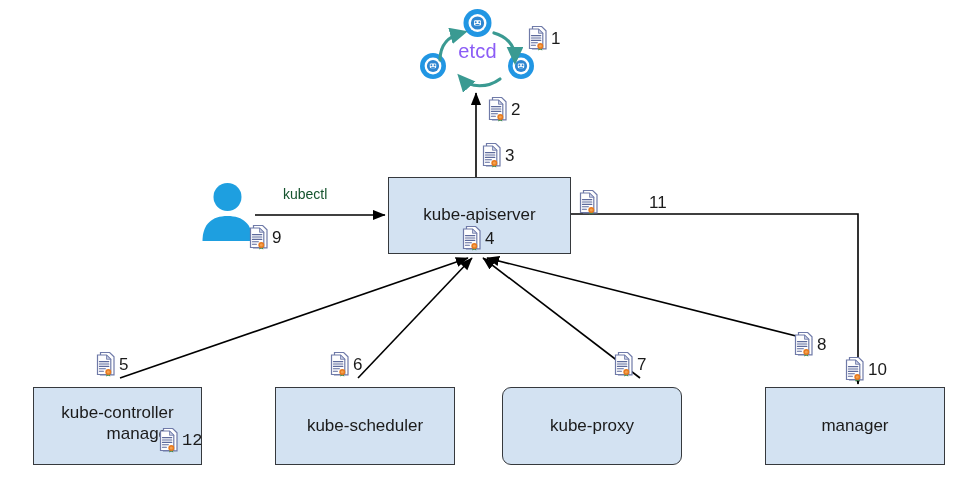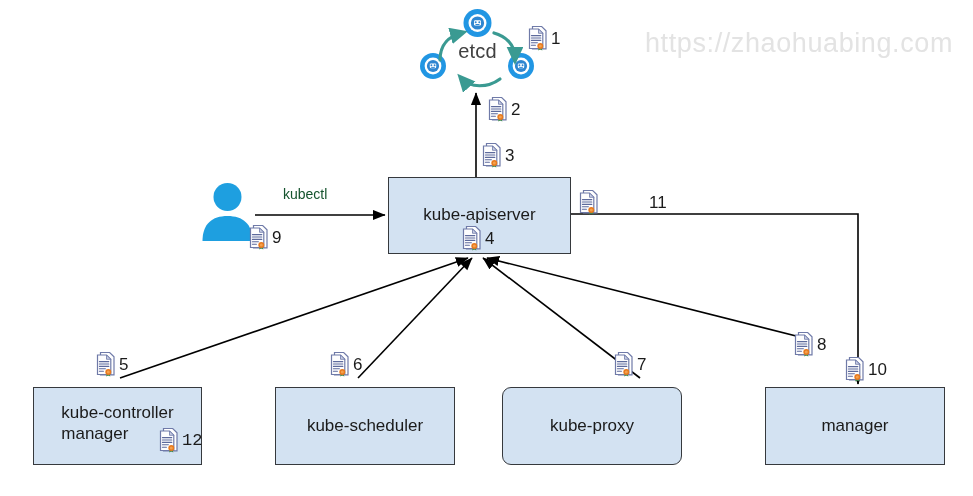--- a/index.html
+++ b/index.html
@@ -24,21 +24,21 @@
 
   
   .node{
     position:absolute;
     box-sizing:border-box;
     background:#d3e2f2;
     border:1px solid #36393d;
     display:flex;
     align-items:center;
     justify-content:center;
-    text-align:left;
+    text-align:right;
     color:#1b1b1b;
     font-size:17px;
     line-height:1.22;
   }
   .node .node-label{ white-space:pre-line; display:block; }
 
   #node-apiserver{ left:388px; top:177px; width:183px; height:77px; }
   #node-controller{ left:33px;  top:387px; width:169px; height:78px; }
   #node-scheduler { left:275px; top:387px; width:180px; height:78px; }
   #node-proxy     { left:502px; top:387px; width:180px; height:78px;border-radius:9px; }
@@ -67,21 +67,21 @@
     position:absolute;
     left:420px; top:8px;
     width:115px; height:88px;
   }
   #etcd-word{
     position:absolute;
     left:420px; top:40px;
     width:115px;
     text-align:center;
     font-size:20px;
-    color:#404040;
+    color:#8b5cf6;
     letter-spacing:.2px;
   }
 
   
   #user-actor{
     position:absolute;
     left:200px; top:181px;
     width:55px; height:62px;
   }
 
@@ -103,21 +103,20 @@
     letter-spacing:.6px;
     white-space:nowrap;
     user-select:none;
   }
 </style>
 </head>
 <body>
 
 <div id="stage">
 
-  <div id="watermark">https://zhaohuabing.com</div>
 
   <svg id="edges" viewBox="0 0 973 496">
     <defs>
       <marker id="arrowBlack" markerWidth="9" markerHeight="9" refX="7.6" refY="3.2" orient="auto" markerUnits="strokeWidth">
         <path d="M0,0 L8,3.2 L0,6.4 z" fill="#000000"></path>
       </marker>
       <marker id="arrowTeal" markerWidth="6" markerHeight="6" refX="3.4" refY="2.6" orient="auto" markerUnits="strokeWidth">
         <path d="M0,0 L5.6,2.6 L0,5.2 z" fill="#3a9a92"></path>
       </marker>
     </defs>

